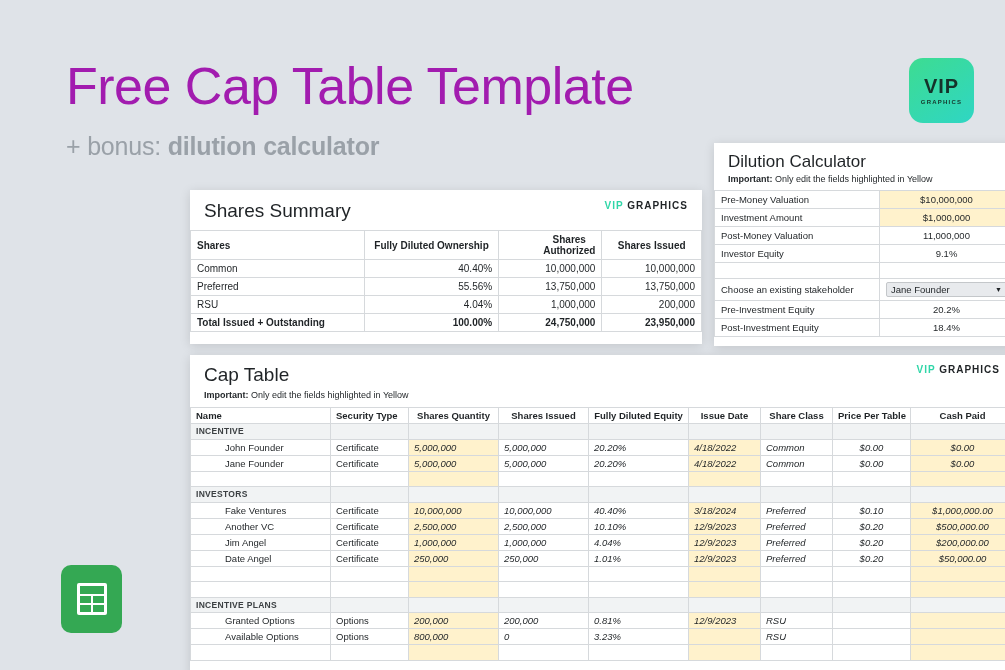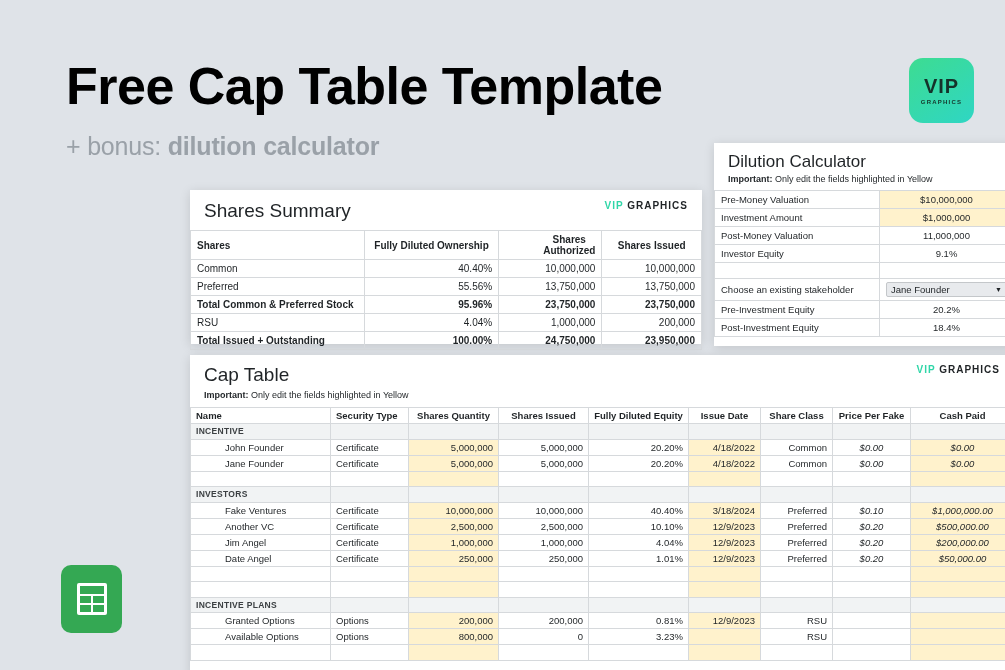--- a/index.html
+++ b/index.html
@@ -6,21 +6,21 @@
   html, body { margin:0; padding:0; }
   body {
     width:1005px; height:670px;
     background:#dfe3e8;
     font-family:"Liberation Sans", sans-serif;
     position:relative;
     overflow:hidden;
   }
   .hero-title {
     position:absolute; left:66px; top:56px;
-    font-size:52px; font-weight:700; color:#000000;
+    font-size:52px; font-weight:400; color:#a21caf;
     letter-spacing:-0.5px;
   }
   .hero-sub {
     position:absolute; left:66px; top:132px;
     font-size:25px; font-weight:400; color:#9aa1a8;
     letter-spacing:-0.2px;
   }
   .hero-sub b { font-weight:700; color:#9aa1a8; }
 
   
@@ -89,21 +89,21 @@
 
   
   #cap-table { left:190px; top:355px; width:824px; height:320px; }
   .ct-head { display:flex; align-items:flex-start; justify-content:space-between; padding:9px 14px 0 14px; }
   .ct-title { font-size:19px; color:#1f2326; }
   .ct-note { font-size:9px; color:#1f2326; padding:4px 0 7px 14px; }
   .ct-note b { font-weight:700; }
   table.ct { border-collapse:collapse; width:100%; font-size:9.5px; color:#1f2326; table-layout:fixed; }
   table.ct td, table.ct th { border:1px solid #d6d9dc; height:15.5px; padding:2px 5px; overflow:hidden; white-space:nowrap; }
   table.ct th { font-weight:700; text-align:left; background:#fff; vertical-align:bottom; }
-  table.ct td.c { text-align:right; }
+  table.ct td.c { text-align:left;font-style:italic; }
   table.ct td.r { text-align:center;font-style:italic; }
   .sect td { background:#f1f3f4; font-weight:700; font-size:8.5px; letter-spacing:.3px; color:#3c4043; }
   .nm { padding-left:34px !important; }
 </style>
 </head>
 <body>
 
 <div class="hero-title">Free Cap Table Template</div>
 <div class="hero-sub">
   <span>+ bonus: </span><b>dilution calculator</b>
@@ -152,26 +152,20 @@
           <td>Common</td>
           <td class="num">40.40%</td>
           <td class="num">10,000,000</td>
           <td class="num">10,000,000</td>
         </tr>
         <tr>
           <td>Preferred</td>
           <td class="num">55.56%</td>
           <td class="num">13,750,000</td>
           <td class="num">13,750,000</td>
-        </tr>
-        <tr class="bold">
-          <td>Total Common &amp; Preferred Stock</td>
-          <td class="num">95.96%</td>
-          <td class="num">23,750,000</td>
-          <td class="num">23,750,000</td>
         </tr>
         <tr>
           <td>RSU</td>
           <td class="num">4.04%</td>
           <td class="num">1,000,000</td>
           <td class="num">200,000</td>
         </tr>
         <tr class="bold">
           <td>Total Issued + Outstanding</td>
           <td class="num">100.00%</td>
@@ -255,21 +249,21 @@
     </colgroup>
   <thead>
         <tr>
           <th>Name</th>
           <th>Security Type</th>
           <th style="text-align: center;">Shares Quantity</th>
           <th style="text-align: center;">Shares Issued</th>
           <th style="text-align: center;">Fully Diluted Equity</th>
           <th style="text-align: center;">Issue Date</th>
           <th style="text-align: center;">Share Class</th>
-          <th style="text-align: center;">Price Per Fake</th>
+          <th style="text-align: center;">Price Per Table</th>
           <th style="text-align: center;">Cash Paid</th>
         </tr>
       </thead>
       <tbody>
         <tr class="sect">
           <td>INCENTIVE</td>
           <td></td>
           <td></td>
           <td></td>
           <td></td>

